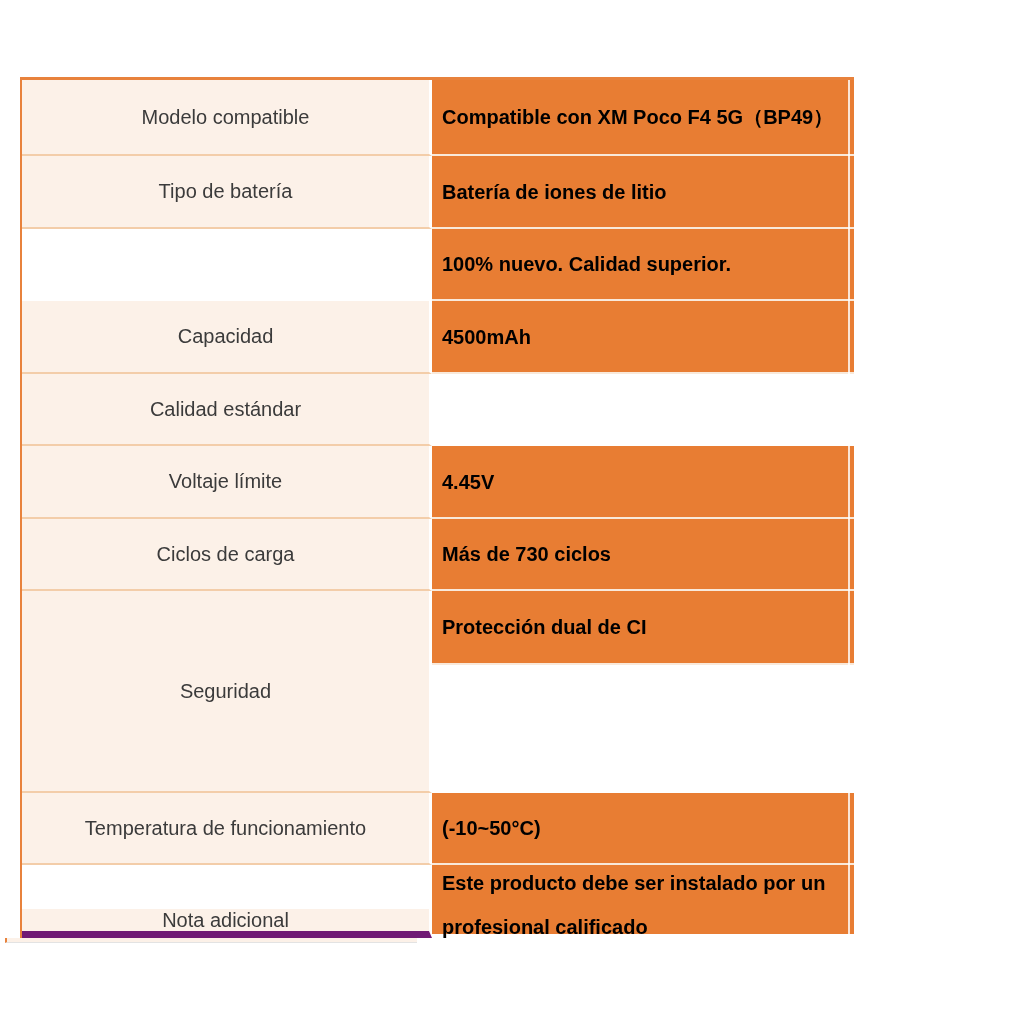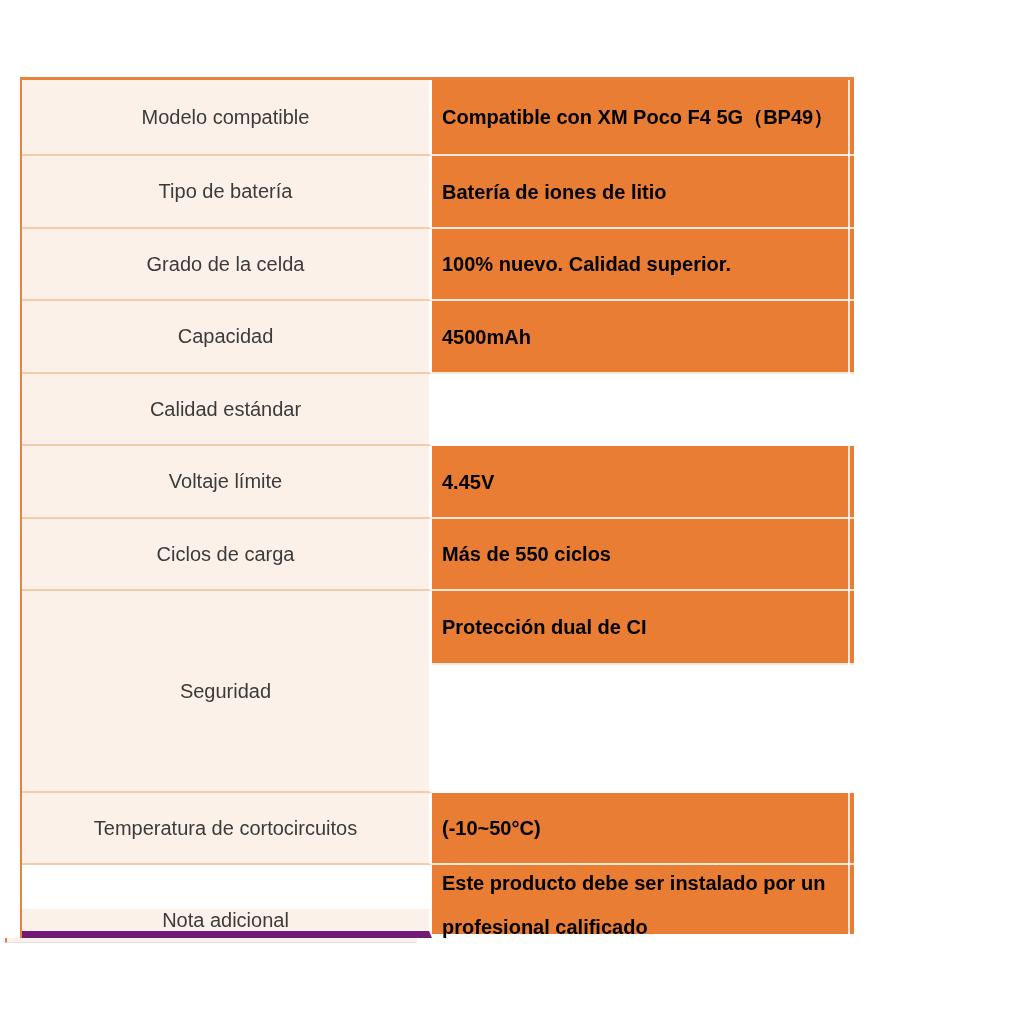--- a/index.html
+++ b/index.html
@@ -64,38 +64,37 @@
 <body>
 
 <div class="spec-table">
 
   <div class="lcell" style="grid-row:1">Modelo compatible</div>
   <div class="rcell" style="grid-row:1">Compatible con XM Poco F4 5G（BP49）</div>
 
   <div class="lcell" style="grid-row:2">Tipo de batería</div>
   <div class="rcell" style="grid-row:2">Batería de iones de litio</div>
 
-  <div class="lcell" style="grid-row:3">Grado de la celda</div>
   <div class="rcell" style="grid-row:3">100% nuevo. Calidad superior.</div>
 
   <div class="lcell" style="grid-row:4">Capacidad</div>
   <div class="rcell" style="grid-row:4">4500mAh</div>
 
   <div class="lcell" style="grid-row:5">Calidad estándar</div>
 
   <div class="lcell" style="grid-row:6">Voltaje límite</div>
   <div class="rcell" style="grid-row:6">4.45V</div>
 
   <div class="lcell" style="grid-row:7">Ciclos de carga</div>
-  <div class="rcell" style="grid-row:7">Más de 550 ciclos</div>
+  <div class="rcell" style="grid-row:7">Más de 730 ciclos</div>
 
   <div class="lcell security-label">Seguridad</div>
   <div class="rcell" style="grid-row:8">Protección dual de CI</div>
 
-  <div class="lcell" style="grid-row:10">Temperatura de cortocircuitos</div>
+  <div class="lcell" style="grid-row:10">Temperatura de funcionamiento</div>
   <div class="rcell" style="grid-row:10">(-10~50°C)</div>
 
   <div class="lcell last-l" style="grid-row:11">Nota adicional</div>
   <div class="rcell wrap2 last-r" style="grid-row:11">
     <span class="line">Este producto debe ser instalado por un profesional calificado</span>
   </div>
 
   <div class="right-edge-line"></div>
 </div>
 

